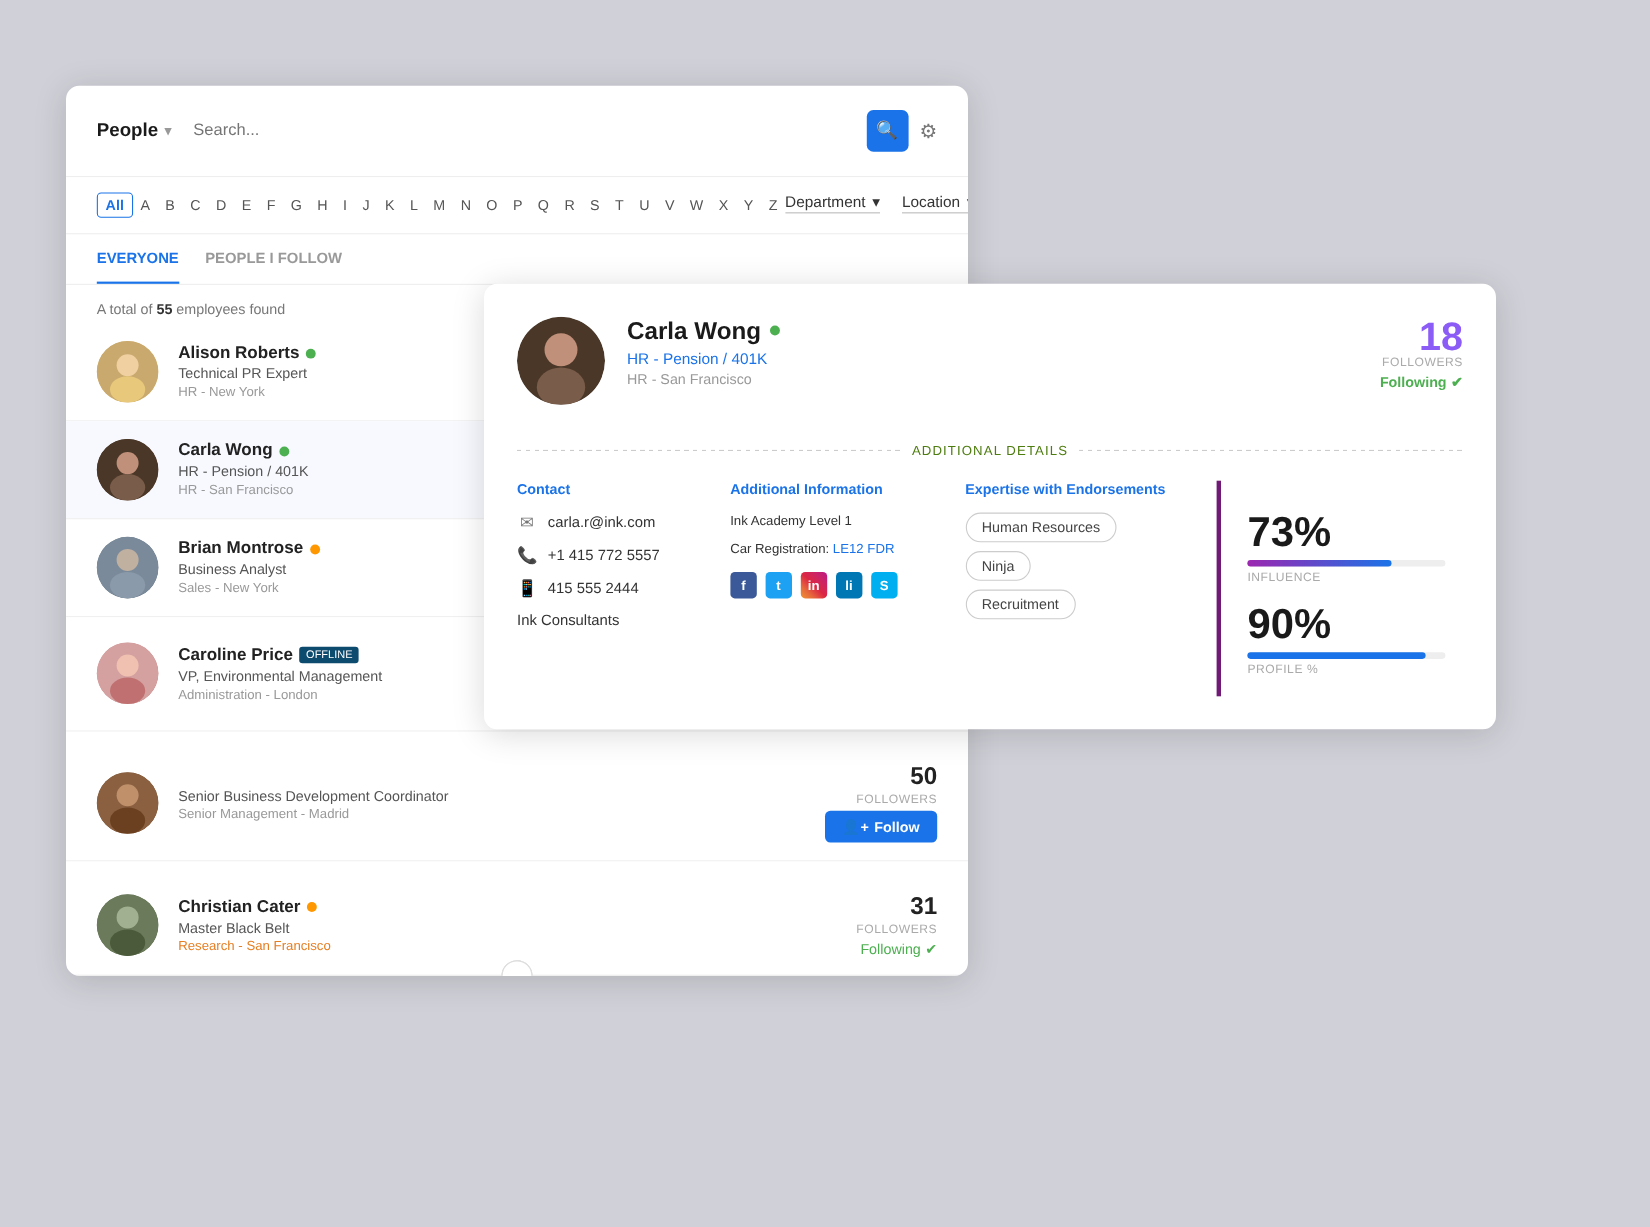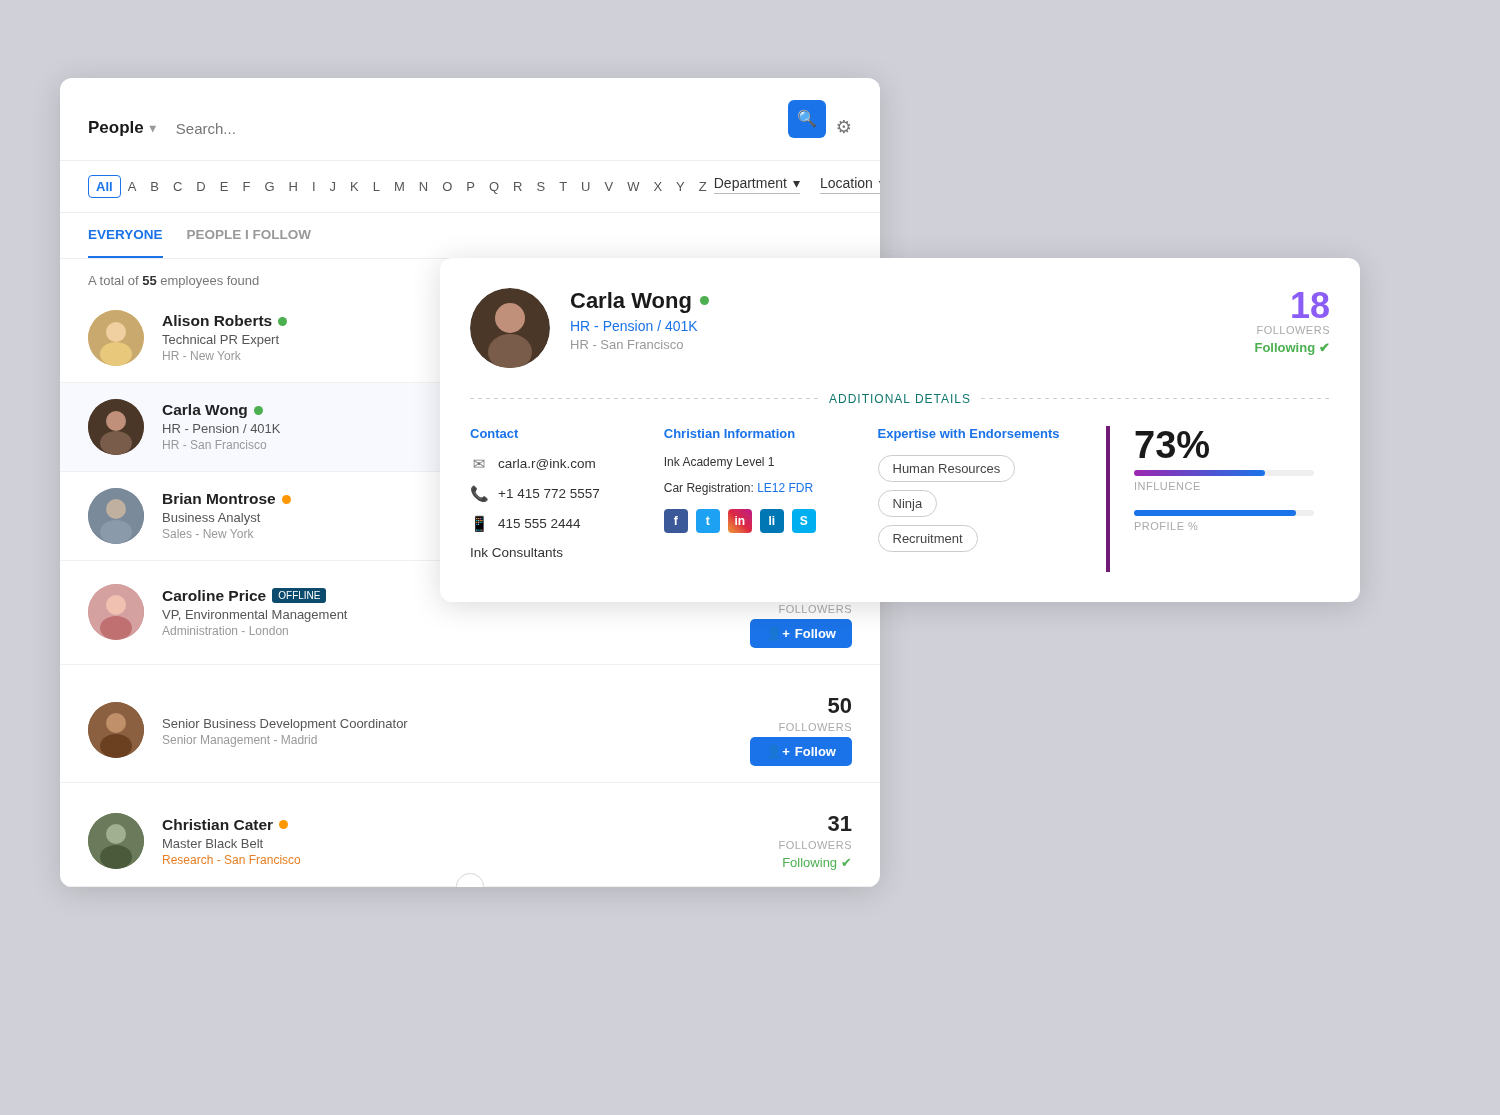--- a/index.html
+++ b/index.html
@@ -41,21 +41,21 @@
       background: #fff;
       border-radius: 12px;
       box-shadow: 0 4px 30px rgba(0,0,0,0.15);
       z-index: 3;
       padding: 30px 30px 30px 30px;
     }
 
     
     .search-bar-row {
       display: flex;
-      align-items: flex-end;
+      align-items: center;
       padding: 22px 28px;
       border-bottom: 1px solid #eee;
       gap: 10px;
     }
 
     .people-dropdown {
       display: flex;
       align-items: center;
       gap: 6px;
       font-size: 17px;
@@ -391,22 +391,22 @@
       display: flex;
       align-items: center;
       gap: 4px;
       justify-content: flex-end;
     }
 
     .additional-details-divider {
       display: flex;
       align-items: center;
       gap: 10px;
-      margin: 4px 0 20px;
-      color: #0f766e;
+      margin: 15px 0 20px;
+      color: #4d7c0f;
       font-size: 12px;
       letter-spacing: 1px;
     }
 
     .additional-details-divider::before,
     .additional-details-divider::after {
       content: '';
       flex: 1;
       height: 1px;
       background: repeating-linear-gradient(to right, #ccc 0, #ccc 4px, transparent 4px, transparent 8px);
@@ -493,20 +493,21 @@
       font-size: 13px;
       color: #444;
       margin-bottom: 8px;
       margin-right: 6px;
       cursor: pointer;
     }
 
     .stats-col {
       width: 220px;
       padding-left: 24px;
+      margin-top: 28px;
     }
 
     .stat-percent {
       font-size: 38px;
       font-weight: 700;
       color: #1a1a1a;
       line-height: 1;
     }
 
     .stat-bar-wrap {
@@ -790,21 +791,21 @@
         <div class="contact-item">
           <span class="contact-icon">📱</span>
           <span>415 555 2444</span>
         </div>
         <div class="contact-item">
           <span>Ink Consultants</span>
         </div>
       </div>
 
       <div class="detail-col">
-        <div class="detail-col-title">Christian Information</div>
+        <div class="detail-col-title">Additional Information</div>
         <div class="info-item">
           <span>Ink Academy Level 1</span>
         </div>
         <div class="info-item">
           <span>Car Registration:</span>
           <span class="highlight">LE12 FDR</span>
         </div>
         <div class="social-icons">
           <div class="social-icon">f</div>
           <div class="social-icon twitter">t</div>
@@ -824,20 +825,21 @@
         </div>
       </div>
 
       <div class="stats-col">
         <div class="stat-percent">73%</div>
         <div class="stat-bar-wrap">
           <div class="stat-bar-fill" style="width:73%; background: linear-gradient(to right, #9c27b0, #1a73e8);"></div>
         </div>
         <div class="stat-label">INFLUENCE</div>
 
+        <div class="stat-percent">90%</div>
         <div class="stat-bar-wrap">
           <div class="stat-bar-fill" style="width:90%; background: #1a73e8;"></div>
         </div>
         <div class="stat-label">PROFILE %</div>
       </div>
     </div>
   </div>
 </div>
 
 </body></html>

